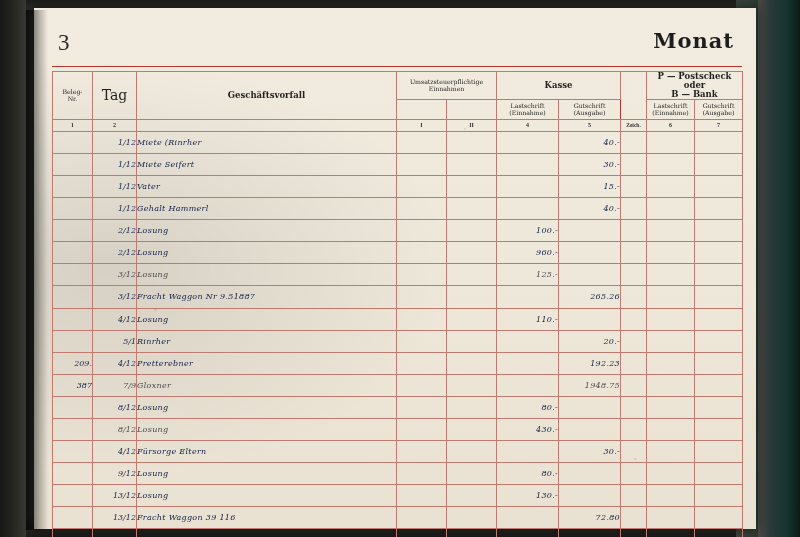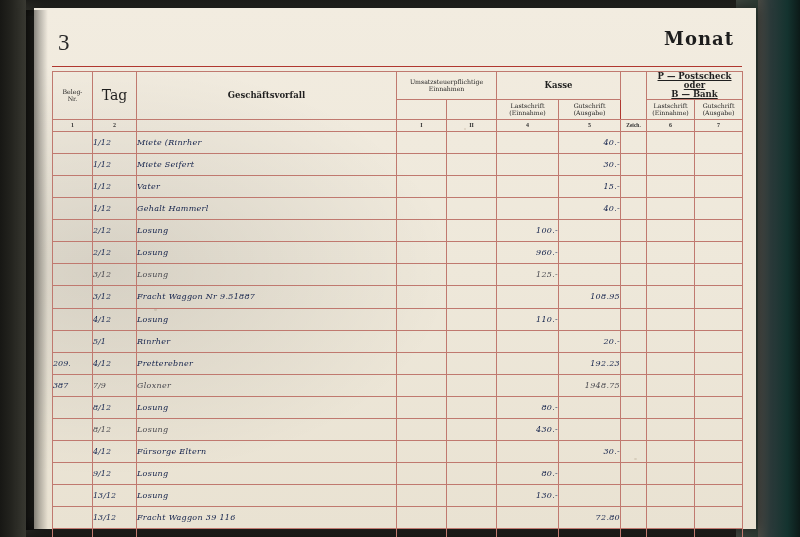--- a/index.html
+++ b/index.html
@@ -77,21 +77,21 @@
   .folio {
     position: absolute;
     left: 24px; top: 22px;
     font-size: 23px;
     color: #2a2a2a;
     font-family: "Liberation Serif", serif;
   }
   .month-title {
     position: absolute;
     right: 22px; top: 20px;
-    font-size: 18px;
+    font-size: 21px;
     color: #1d1d1d;
     font-family: "DejaVu Serif", serif;
     font-weight: bold;
     letter-spacing: 1px;
   }
   .rule-top {
     position: absolute;
     left: 18px; right: 14px;
     height: 0;
     border-top: 1.6px solid #b0372f;
@@ -150,29 +150,28 @@
     font-weight: normal;
     display: block;
     line-height: 1.15;
   }
   .bank-lines {
     font-size: 6.6px;
     text-align: left;
     padding-left: 6px;
     line-height: 1.25;
     font-weight: normal;
-    text-decoration: underline;
   }
   
   tr.entry td {
     height: 21.1px;
     font-size: 8px;
   }
   td.c-beleg, td.c-tag {
-    text-align: left;
+    text-align: right;
     font-size: 11px;
   }
   .hand {
     font-family: "DejaVu Serif", serif;
     font-style: italic;
     color: #11204a;
     font-size: 12.5px;
     letter-spacing: 0.3px;
   }
   .hand-sm {
@@ -376,21 +375,21 @@
           <td class="money hand vsep"></td>
           <td class="money hand"></td>
         </tr>
         <tr class="entry">
           <td class="c-beleg hand-sm"></td>
           <td class="c-tag hand-sm">3/12</td>
           <td class="c-text hand">Fracht  Waggon Nr 9.51887</td>
           <td class="vsep"></td>
           <td></td>
           <td class="money hand vsep"></td>
-          <td class="money hand">108.95</td>
+          <td class="money hand">265.26</td>
           <td class="vsep"></td>
           <td class="money hand vsep"></td>
           <td class="money hand"></td>
         </tr>
         <tr class="entry">
           <td class="c-beleg hand-sm"></td>
           <td class="c-tag hand-sm">4/12</td>
           <td class="c-text hand">Losung</td>
           <td class="vsep"></td>
           <td></td>

